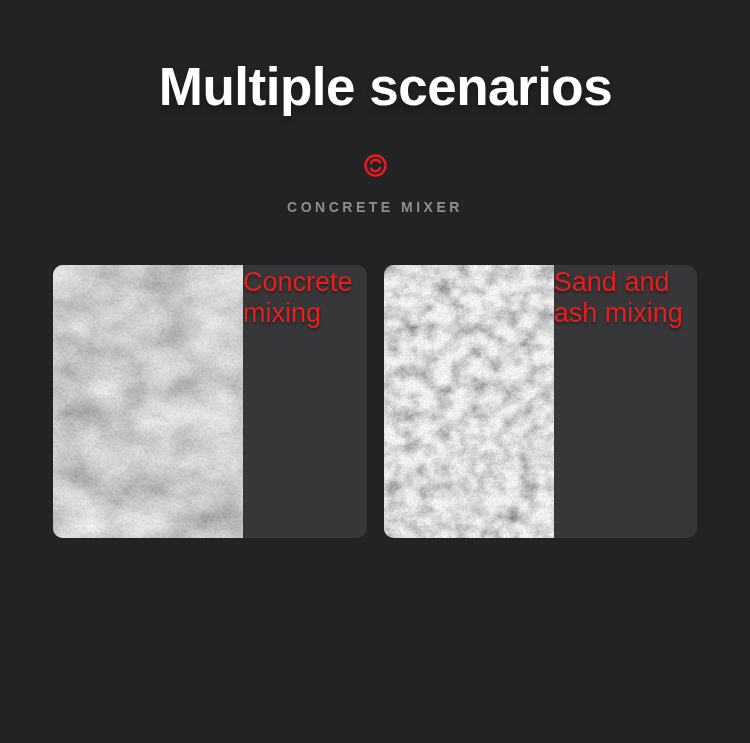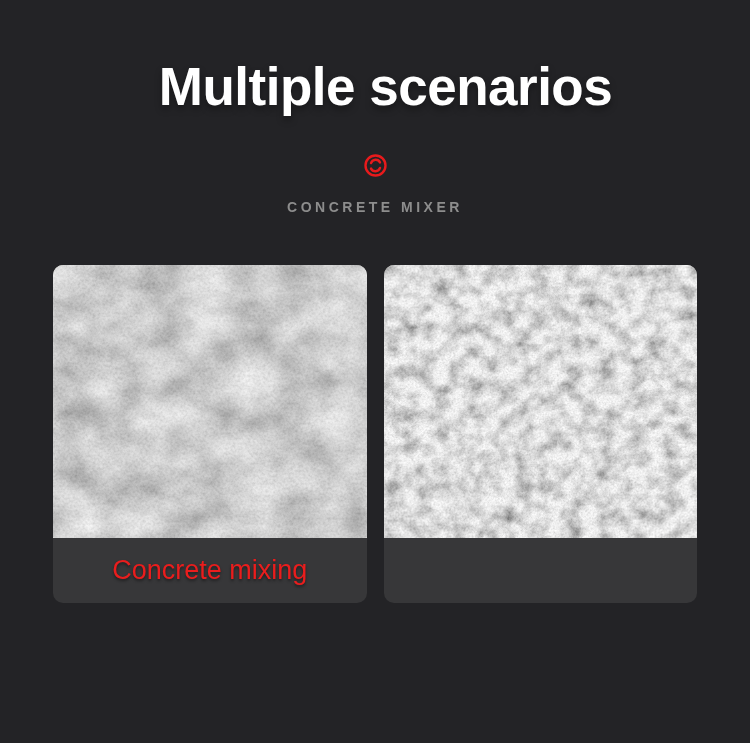--- a/index.html
+++ b/index.html
@@ -48,21 +48,20 @@
     padding: 0 53px;
     margin-top: 50px;
   }
   .card {
     margin: 0;
     flex: 1;
     border-radius: 10px;
     overflow: hidden;
     background: #373739;
     display: flex;
-    flex-direction: column;
   }
   .photo { height: 273px; background: #9a9a97; }
   .photo svg { display: block; width: 100%; height: 100%; }
   .caption {
     height: 65px;
     display: flex;
     align-items: center;
     justify-content: center;
     font-size: 27px;
     color: #ea1d1d;
@@ -121,16 +120,17 @@
             </filter>
             <filter id="grainRight" x="0%" y="0%" width="100%" height="100%">
               <feTurbulence type="fractalNoise" baseFrequency="0.5" numOctaves="2" seed="2" stitchTiles="stitch"></feTurbulence>
               <feColorMatrix type="matrix" values="1.1 0 0 0 0.05  1.1 0 0 0 0.05  1.1 0 0 0 0.05  0 0 0 0 1"></feColorMatrix>
             </filter>
           </defs>
           <rect width="100%" height="100%" filter="url(#texRight)"></rect>
           <rect width="100%" height="100%" filter="url(#grainRight)" opacity="0.28"></rect>
         </svg>
       </div>
+      <figcaption class="caption">Sand and ash mixing</figcaption>
     </figure>
 
   </div>
 </div>
 
 </body></html>

